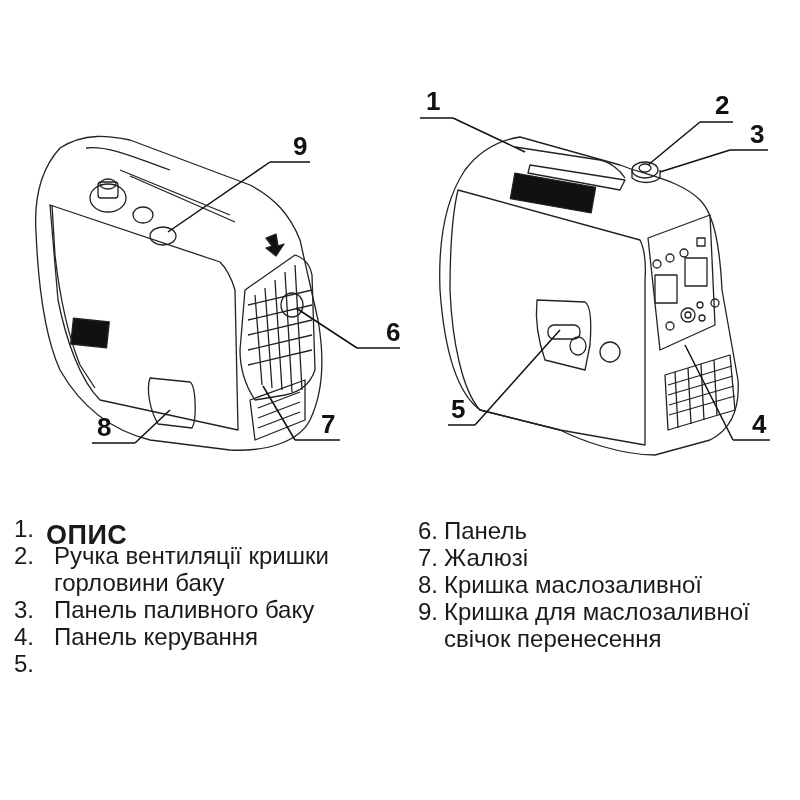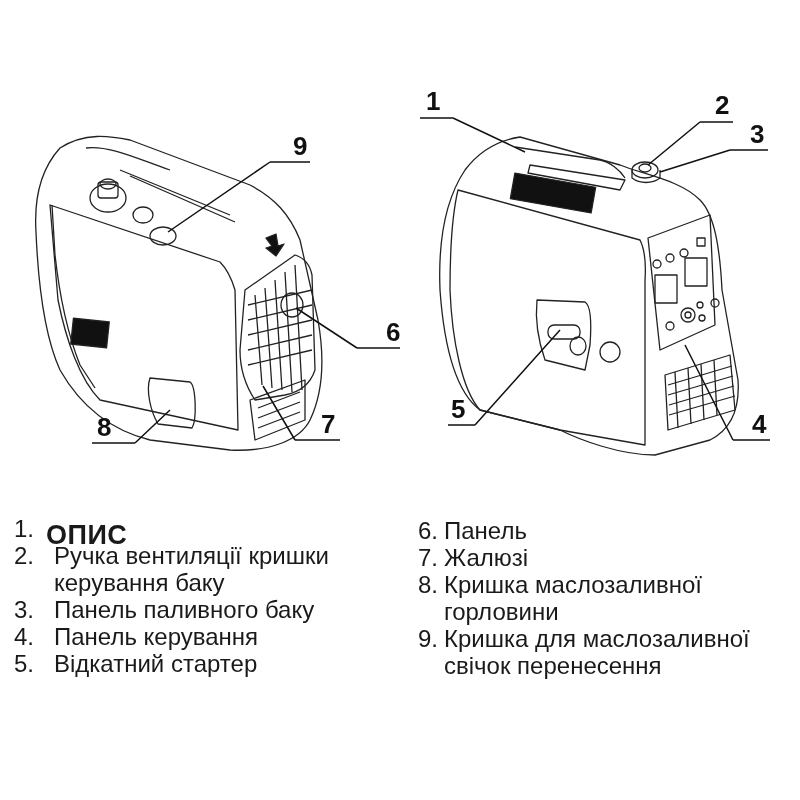--- a/index.html
+++ b/index.html
@@ -141,52 +141,50 @@
 <div class="list" id="list-left">
   <div class="item">
       <span class="num">1.</span>
     </div>
   <div class="item">
       <span class="num">2.</span>
       <span class="txt">Ручка вентиляції кришки</span>
     </div>
   <div class="item">
       <span class="num"></span>
-      <span class="txt">керування баку</span>
+      <span class="txt">горловини баку</span>
     </div>
   <div class="item">
       <span class="num">3.</span>
       <span class="txt">Панель паливного баку</span>
     </div>
   <div class="item">
       <span class="num">4.</span>
       <span class="txt">Панель керування</span>
     </div>
   <div class="item">
       <span class="num">5.</span>
-      <span class="txt">Відкатний стартер</span>
     </div>
 </div>
 
 <div class="list" id="list-right">
   <div class="item">
       <span class="num">6.</span>
       <span class="txt">Панель</span>
     </div>
   <div class="item">
       <span class="num">7.</span>
       <span class="txt">Жалюзі</span>
     </div>
   <div class="item">
       <span class="num">8.</span>
       <span class="txt">Кришка маслозаливної</span>
     </div>
   <div class="item">
       <span class="num"></span>
-      <span class="txt">горловини</span>
     </div>
   <div class="item">
       <span class="num">9.</span>
       <span class="txt">Кришка для маслозаливної</span>
     </div>
   <div class="item">
       <span class="num"></span>
       <span class="txt">свічок перенесення</span>
     </div>
 </div>

